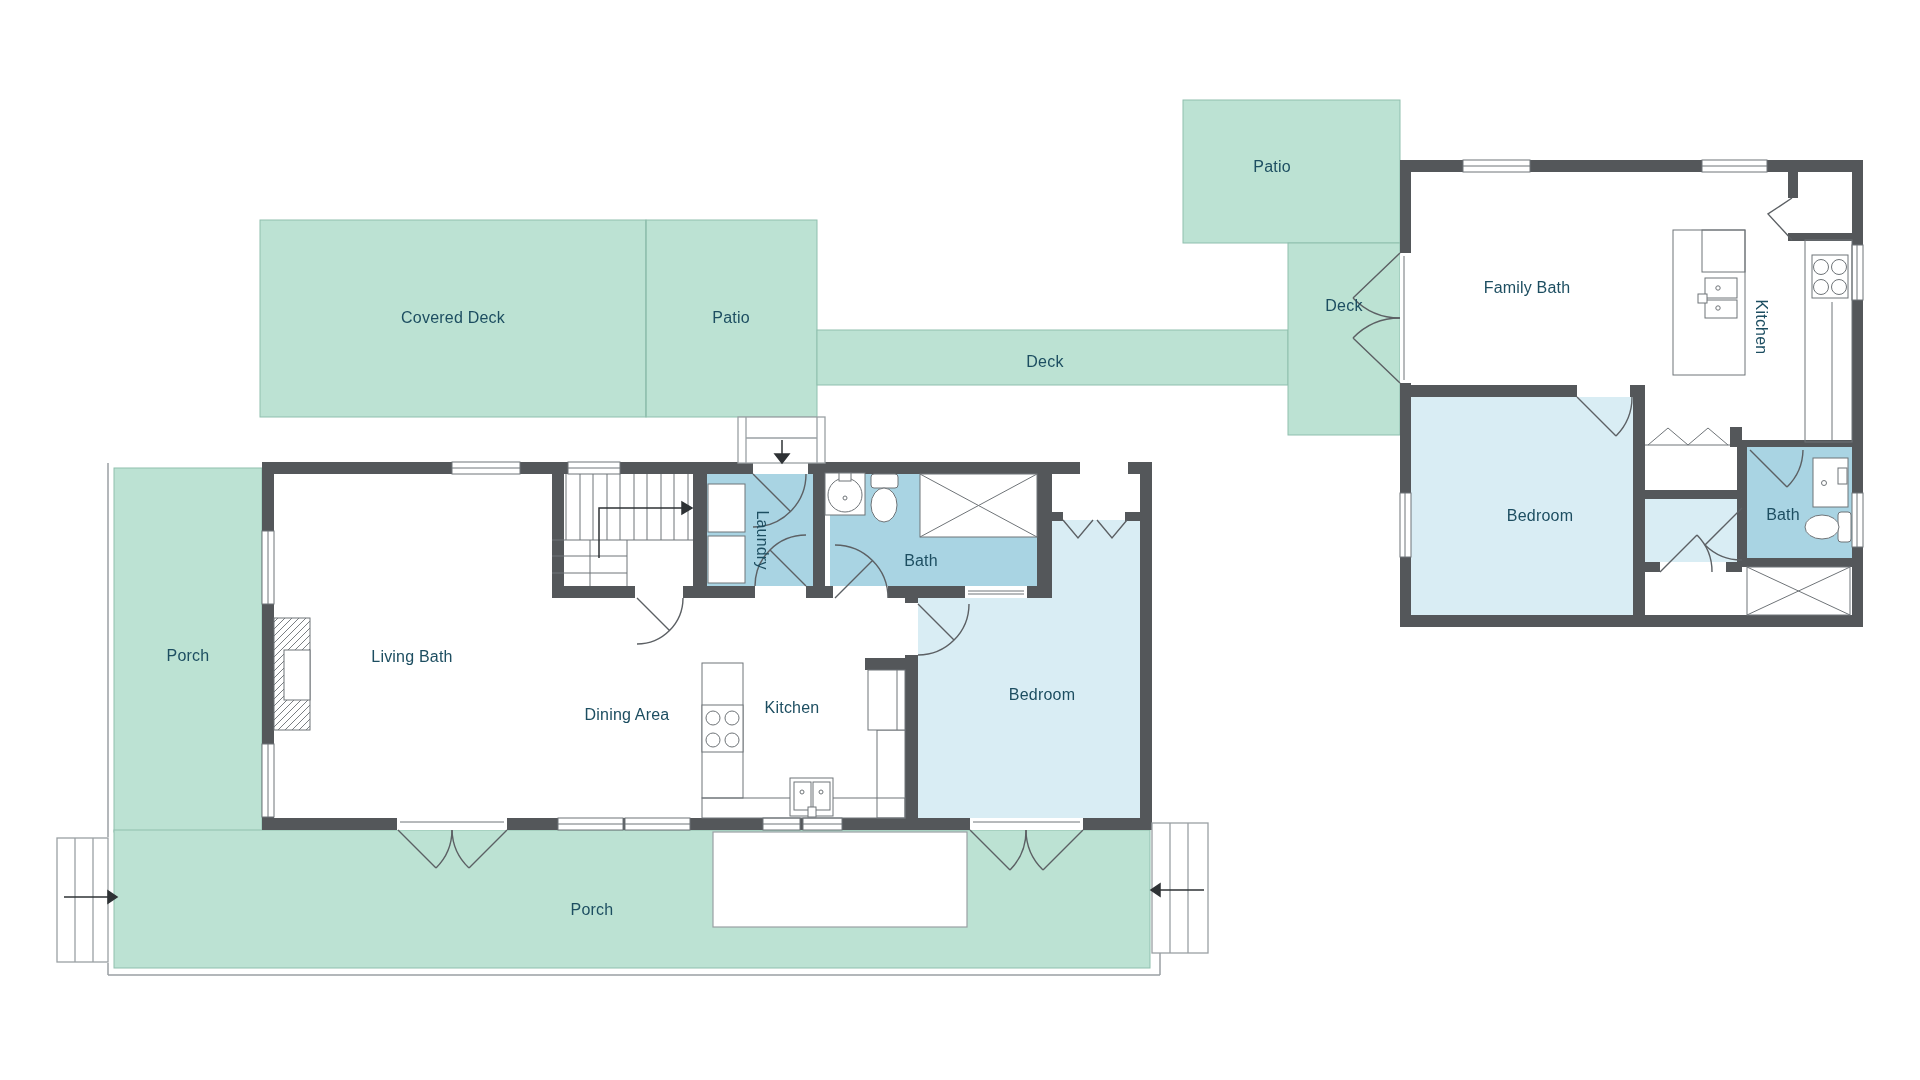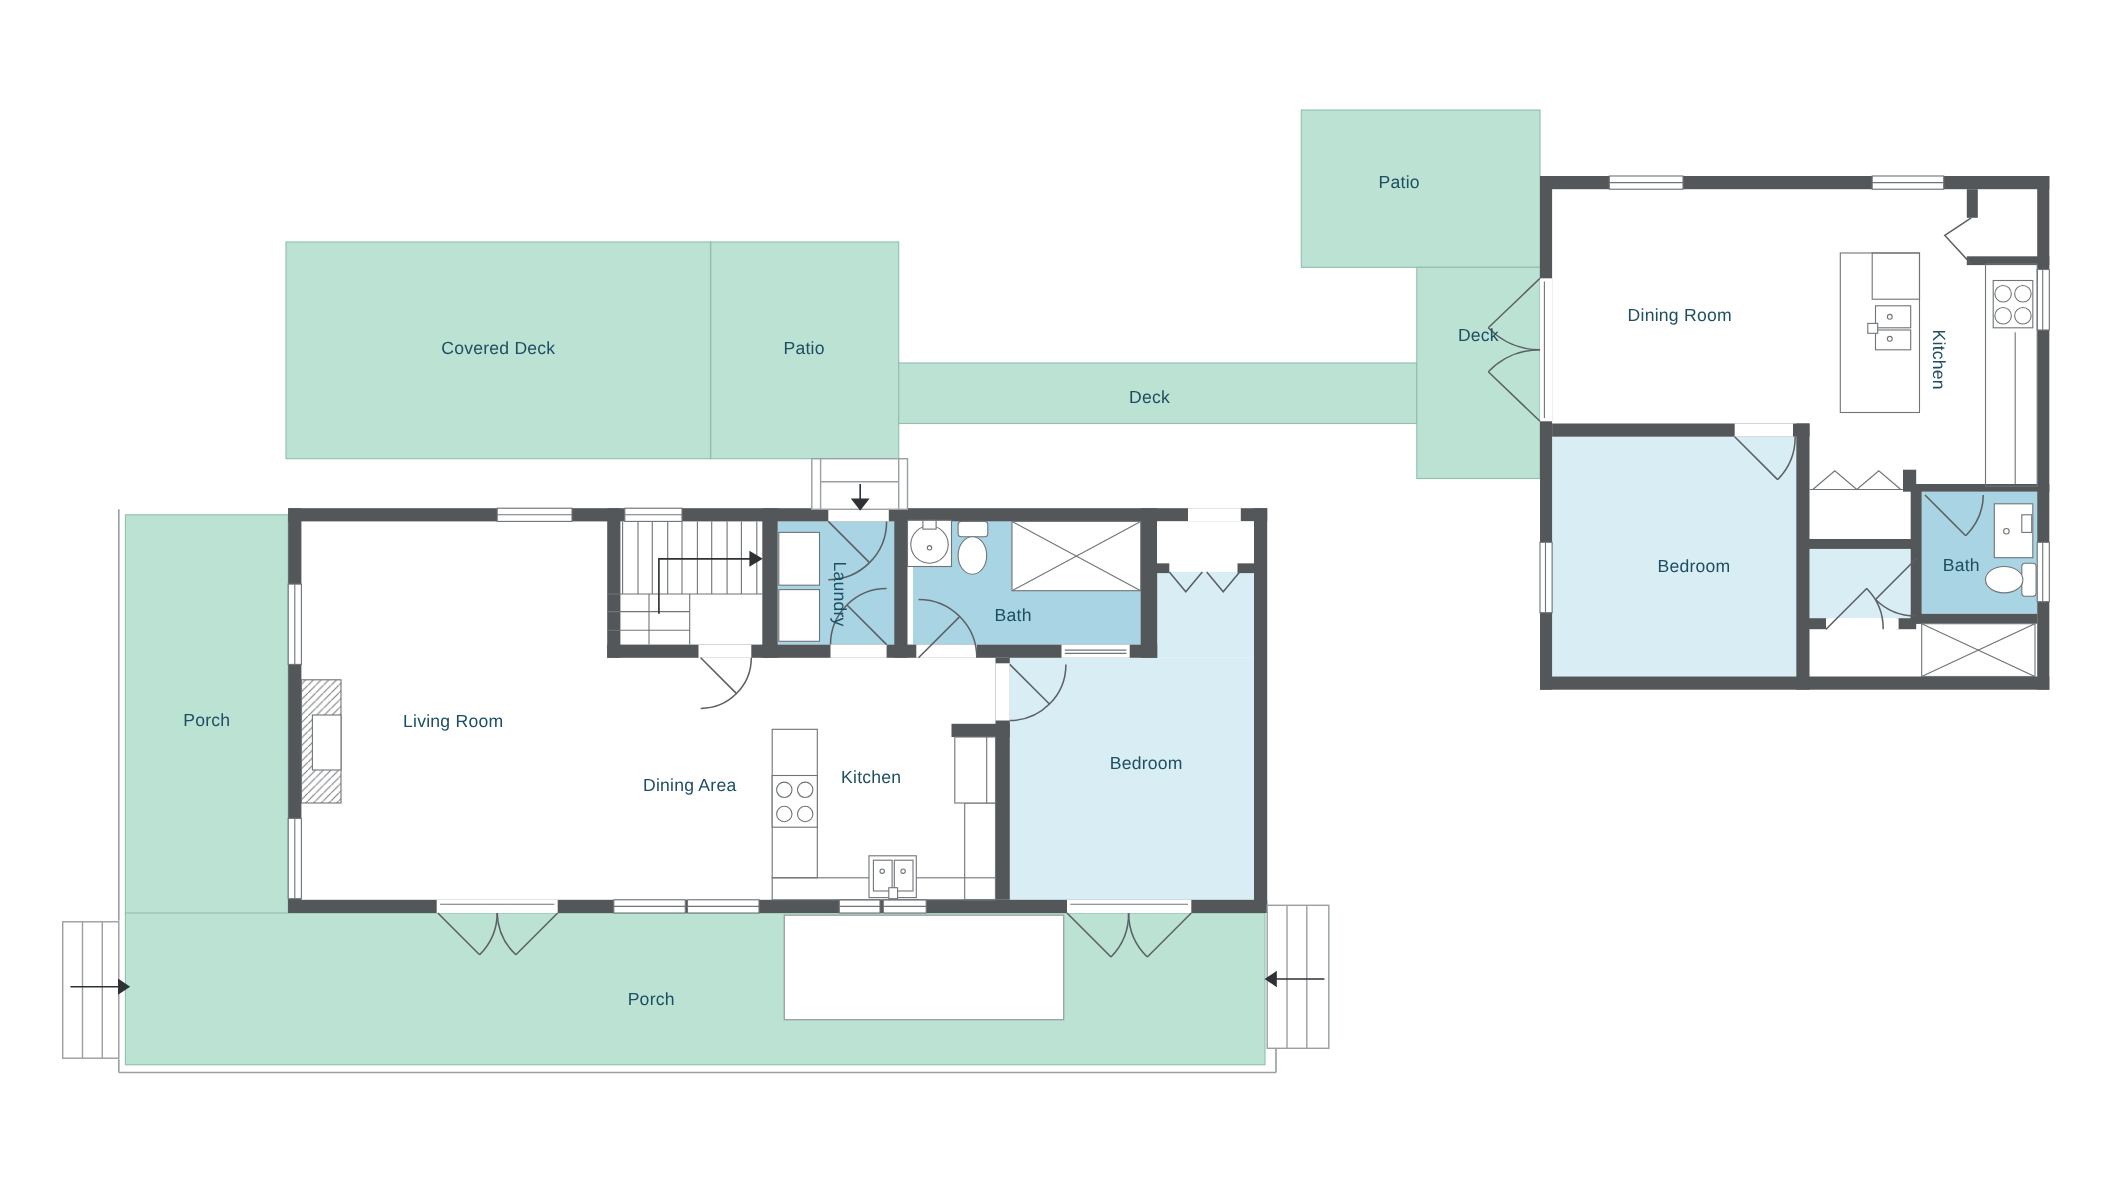--- a/index.html
+++ b/index.html
@@ -388,24 +388,24 @@
 
   <line x1="646" y1="220" x2="646" y2="417" stroke="var(--outdoor-border)" stroke-width="1.2"></line>
 </svg>
 
   <div class="room-label" id="lbl-covered-patio">Covered Deck</div>
   <div class="room-label" id="lbl-patio-left">Patio</div>
   <div class="room-label" id="lbl-deck-strip">Deck</div>
   <div class="room-label" id="lbl-patio-right">Patio</div>
   <div class="room-label" id="lbl-deck-right">Deck</div>
   <div class="room-label" id="lbl-porch-left">Porch</div>
-  <div class="room-label" id="lbl-living-room">Living Room</div>
+  <div class="room-label" id="lbl-living-room">Living Bath</div>
   <div class="room-label" id="lbl-dining-area">Dining Area</div>
   <div class="room-label" id="lbl-kitchen-left">Kitchen</div>
   <div class="room-label rot90" id="lbl-laundry">Laundry</div>
   <div class="room-label" id="lbl-bath-left">Bath</div>
   <div class="room-label" id="lbl-bedroom-left">Bedroom</div>
   <div class="room-label" id="lbl-porch-bottom">Porch</div>
-  <div class="room-label" id="lbl-family-room">Dining Room</div>
+  <div class="room-label" id="lbl-family-room">Family Bath</div>
   <div class="room-label rot90" id="lbl-kitchen-right">Kitchen</div>
   <div class="room-label" id="lbl-bedroom-right">Bedroom</div>
   <div class="room-label" id="lbl-bath-right">Bath</div>
 </div>
 
 </body></html>

